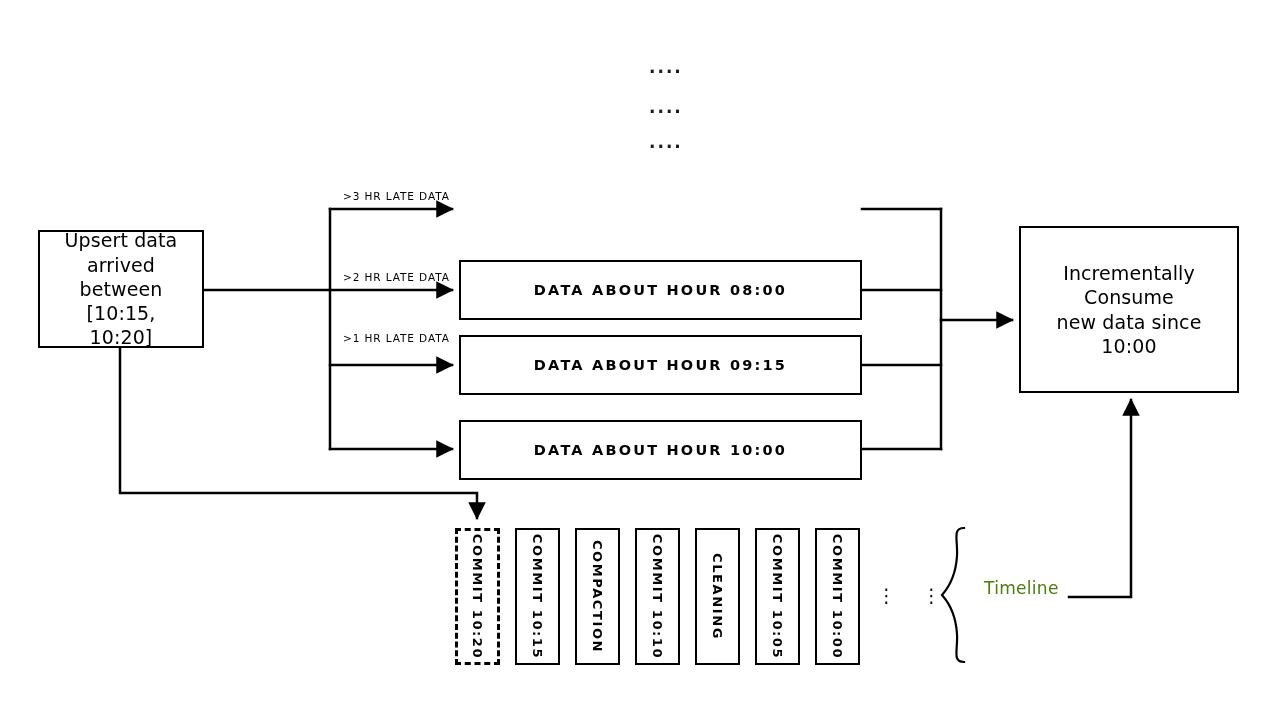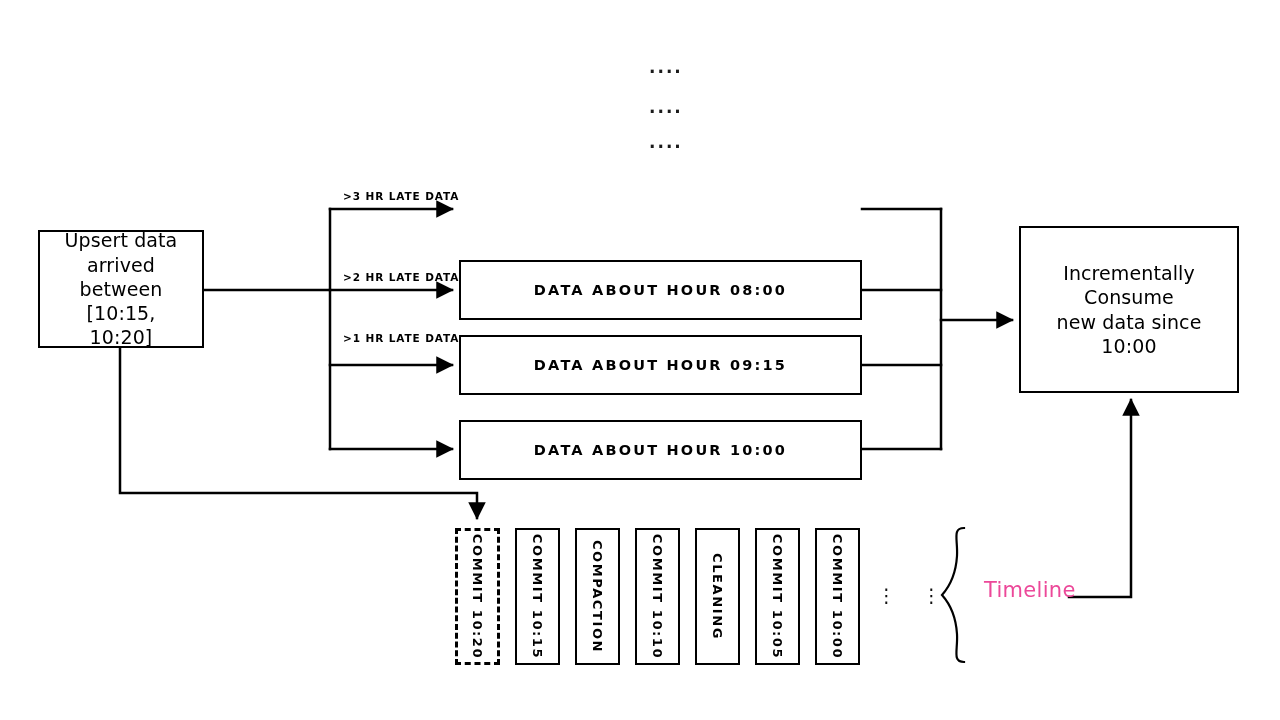--- a/index.html
+++ b/index.html
@@ -78,21 +78,21 @@
     left: 459px;
     width: 403px;
     height: 60px;
   }
 
   
   .edge-label {
     position: absolute;
     font-family: "DejaVu Sans", sans-serif;
     font-size: 10.5px;
-    font-weight: bold;
+    font-weight: normal;
     letter-spacing: 0.9px;
     color: #000;
     white-space: nowrap;
   }
 
   
   .commit-box {
     position: absolute;
     box-sizing: border-box;
     top: 528px;
@@ -134,22 +134,22 @@
     font-size: 19px;
     color: #111;
     line-height: 1;
   }
 
   #timeline-label {
     position: absolute;
     left: 984px;
     top: 578px;
     font-family: "DejaVu Sans", sans-serif;
-    font-size: 21px;
-    color: #ec4899;
+    font-size: 17px;
+    color: #4d7c0f;
     white-space: nowrap;
     letter-spacing: 0.3px;
   }
 </style>
 </head>
 <body>
 
 <div id="stage">
 
   <svg id="wires" viewBox="0 0 1280 720" xmlns="http://www.w3.org/2000/svg">

